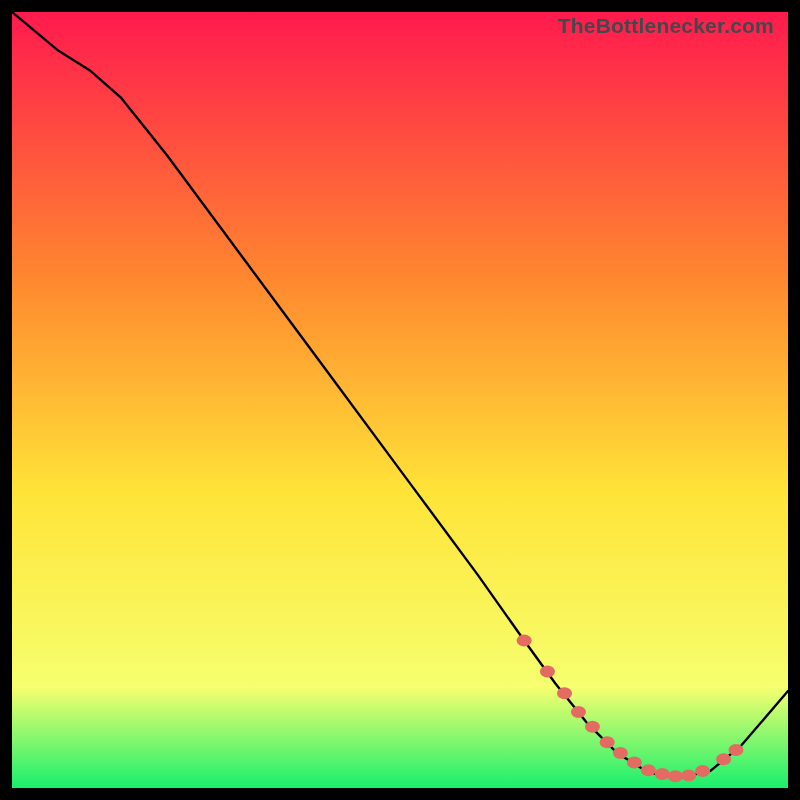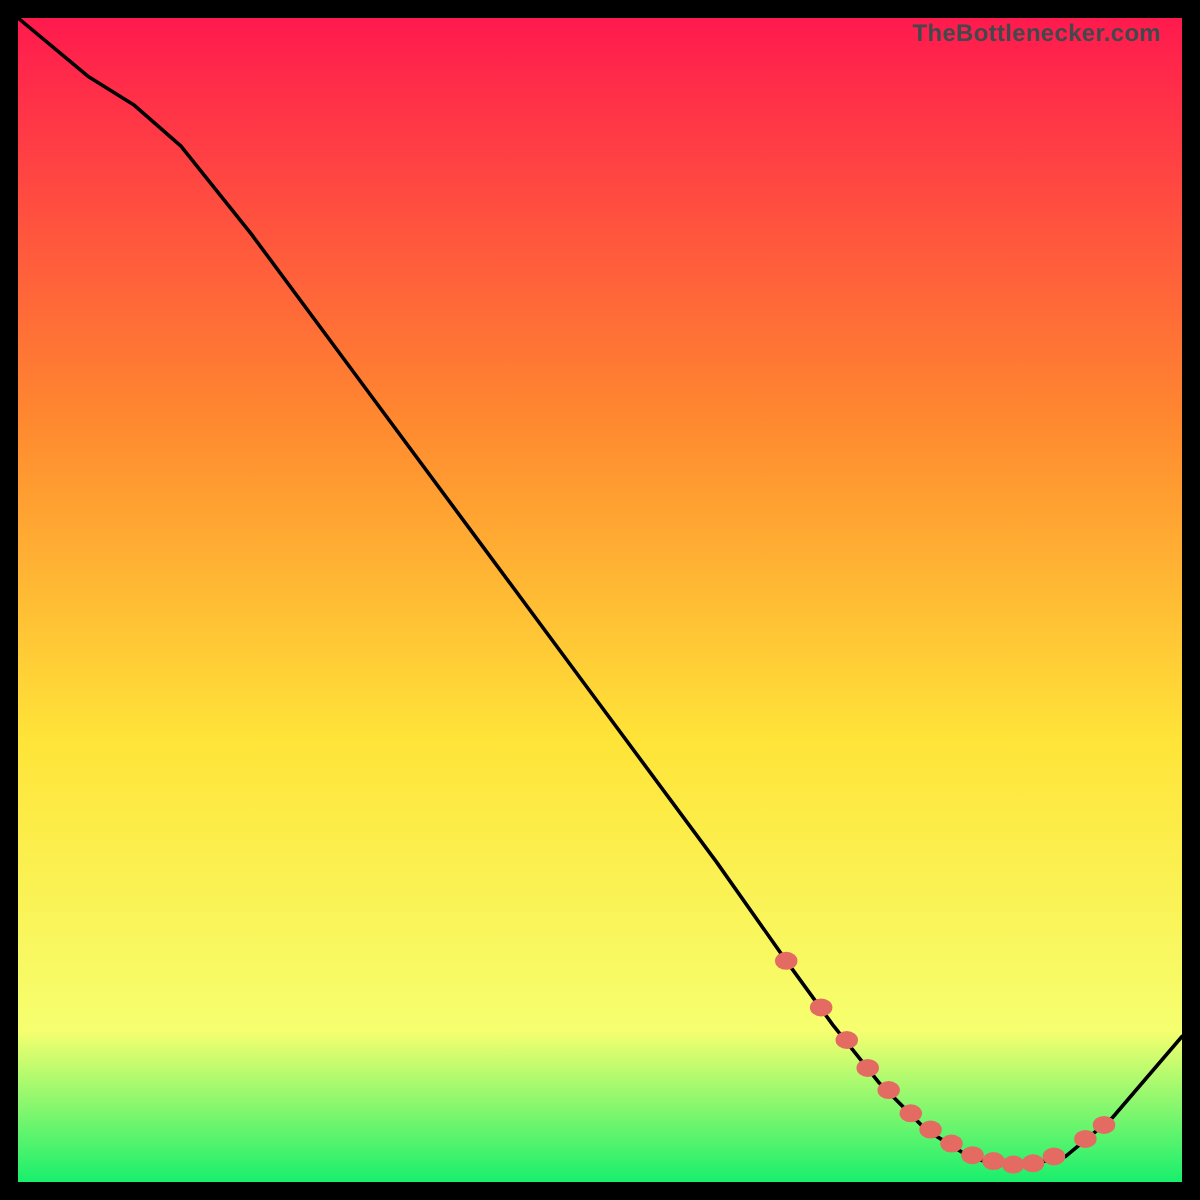--- a/index.html
+++ b/index.html
@@ -23,21 +23,21 @@
     position: absolute;
     left: 0;
     top: 0;
     width: 776px;
     height: 776px;
   }
   .watermark {
     position: absolute;
     top: 2px;
     right: 14px;
-    font-size: 16px;
+    font-size: 21px;
     font-weight: 600;
     color: #42494d;
     letter-spacing: 0.2px;
   }
 </style>
 </head>
 <body>
 
 <div class="frame">
   <svg class="plot-area" viewBox="0 0 776 776" preserveAspectRatio="none">

